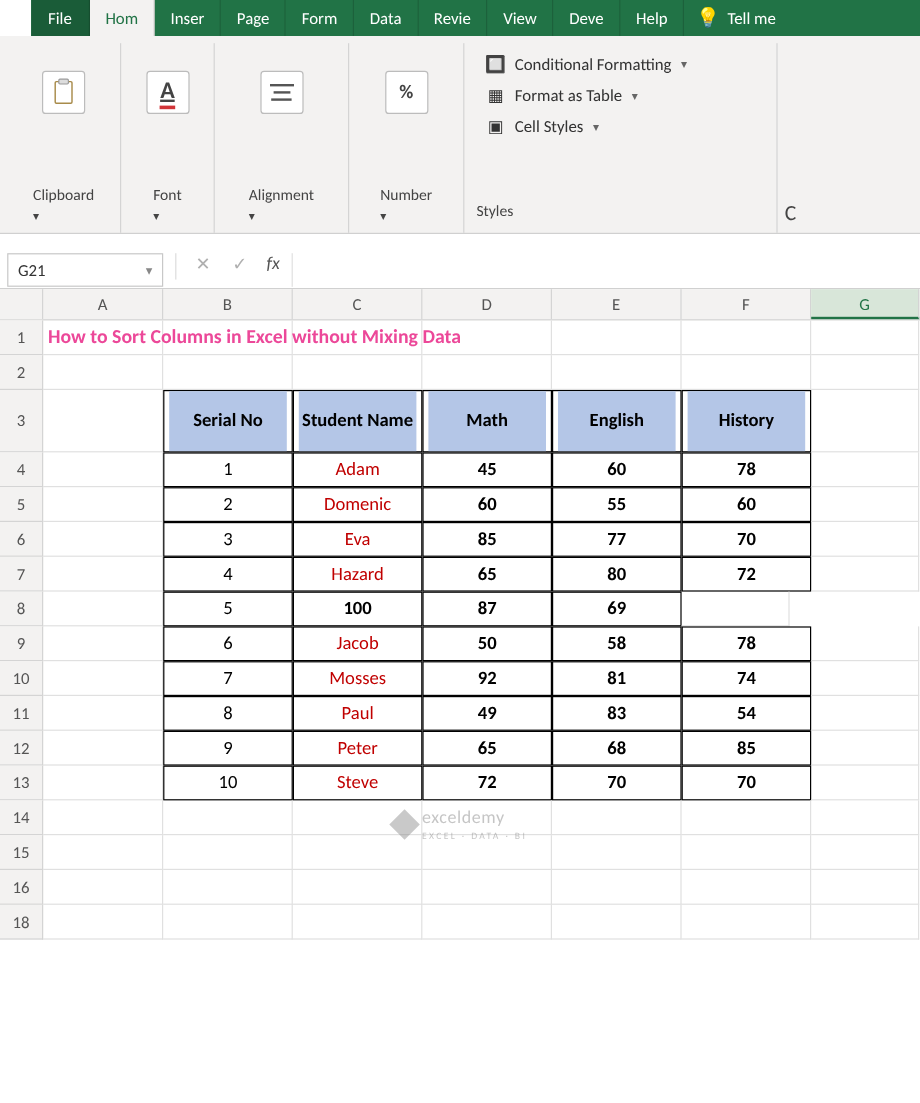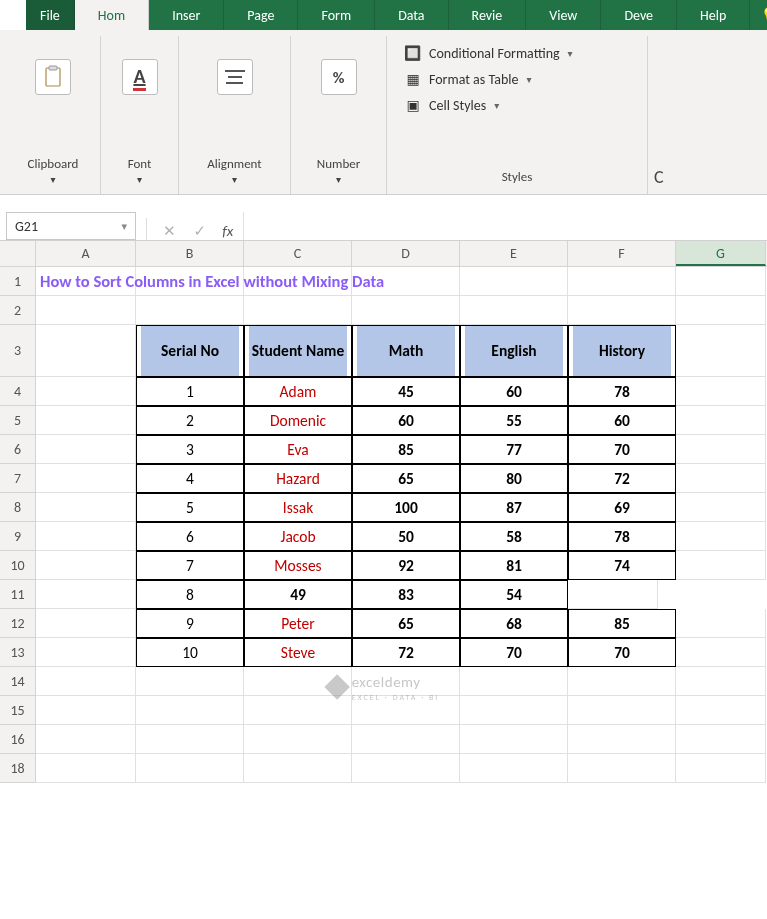--- a/index.html
+++ b/index.html
@@ -1,71 +1,71 @@
 <!DOCTYPE html>
 <html><head>
 <meta charset="utf-8">
 <style>
   * { box-sizing: border-box; margin: 0; padding: 0; font-family: 'Segoe UI', Calibri, sans-serif; }
   body { width: 767px; height: 919px; background: #fff; overflow: hidden; position: relative; }
 
   
   .tabs-bar { background: #217346; height: 30px; display: flex; align-items: stretch; color: #fff; margin-left: 26px; }
-  .tab { padding: 0 23px; display: flex; align-items: center; font-size: 14px; cursor: pointer; position: relative; border-right: 1px solid rgba(0,0,0,.15); }
+  .tab { padding: 0 13px; display: flex; align-items: center; font-size: 14px; cursor: pointer; position: relative; border-right: 1px solid rgba(0,0,0,.15); }
   .tab.file { padding: 0 14px; background: #1a5c38; }
   .tab.active { background: #f3f2f1; color: #217346; font-weight: 400; position: relative; }
   .tellme-group { display:flex; align-items:center; gap:6px; padding: 0 10px; }
   .bulb { font-size: 16px; }
   .tellme { font-size:14px; }
 
   
   .ribbon { background: #f3f2f1; border-bottom: 1px solid #d0d0d0; height: 165px; padding: 6px 6px 0 6px; display: flex; }
   .group { border-right: 1px solid #d4d4d4; padding: 2px 8px; display:flex; flex-direction:column; align-items:center; justify-content:space-between; }
   .group-icon-box { flex:1; display:flex; align-items:center; justify-content:center; flex-direction:column; gap:4px; }
-  .group-label { font-size:13px; color:#444; padding: 4px 0 6px 0; text-align:center;margin-top:36px; }
+  .group-label { font-size:13px; color:#444; padding: 4px 0 6px 0; text-align:left;margin-top:36px; }
   .drop-caret { font-size:10px; color:#444; margin-top:2px; }
   .icon-clipboard, .icon-font, .icon-align, .icon-number {
     width:36px; height:36px; border:1px solid #bcbcbc; border-radius:3px; background:#fff; display:flex; align-items:center; justify-content:center; font-weight:bold; color:#444;
   }
   .icon-font { font-family: Georgia, serif; font-size: 20px; }
   .icon-font .underline { text-decoration: underline; color:#444;}
   .align-lines { width:20px; height:14px; display:flex; flex-direction:column; justify-content:space-between;}
   .align-lines span { height:2px; background:#555; width:100%; }
   .align-lines span:nth-child(2){ width:70%; margin:0 auto;}
   .align-lines span:nth-child(3){ width:85%; margin:0 auto;}
 
   .styles-group { flex: 0 0 auto; padding:4px 10px; display:flex; flex-direction:column; justify-content:space-between; border-right:1px solid #d4d4d4;}
   .styles-row { display:flex; align-items:center; gap:6px; font-size:14px; padding:4px 6px; cursor:pointer; color:#333; width:240px; }
   .mini-icon { width:20px; height:18px; display:inline-flex; align-items:center; justify-content:center; font-size:14px;}
   .caret-small { font-size:10px; color:#666; margin-left:2px;}
 
   .cells-group { padding:6px 6px; display:flex; flex-direction:column; justify-content:flex-end; }
   .cells-letter { font-size:18px; color:#444; align-self:center; }
 
   
-  .fx-bar { background:#fff; border-bottom:1px solid #d0d0d0; height:46px; display:flex; align-items:flex-end; padding:0 6px; gap:6px;}
+  .fx-bar { background:#fff; border-bottom:1px solid #d0d0d0; height:46px; display:flex; align-items:flex-start; padding:16px 6px; gap:6px;}
   .name-box { width:130px; height:28px; border:1px solid #c8c8c8; display:flex; align-items:center; padding:0 8px; font-size:14px; color:#333;}
   .name-box .caret { margin-left:auto; color:#888; font-size:11px;}
   .vdiv { width:1px; height:22px; background:#ddd; margin:0 4px;}
   .fx-btn { color:#b0b0b0; font-size:15px; padding:0 6px; cursor:default;}
   .fx-lbl { font-style: italic; font-size:15px; color:#555; padding:0 4px;}
   .formula-input { flex:1; height:28px; border:none; outline:none; font-size:14px; border-left:1px solid #e0e0e0; padding-left:8px;}
 
   
   .sheet { position:relative; }
   .col-headers { display:flex; height:26px; border-bottom:1px solid #d4d4d4; background:#f3f2f1;}
   .corner { width:36px; border-right:1px solid #d4d4d4; background:#f3f2f1;}
   .ch { border-right:1px solid #d4d4d4; text-align:center; font-size:14px; color:#555; line-height:26px;}
   .ch.sel { background:#d8e6d9; color:#217346; font-weight:500; border-bottom:2px solid #217346;}
 
   .row { display:flex; }
   .rh { width:36px; border-right:1px solid #d4d4d4; border-bottom:1px solid #d4d4d4; background:#f3f2f1; text-align:center; font-size:14px; color:#555; line-height:29px; height:29px;}
   .cell { border-right:1px solid #e0e0e0; border-bottom:1px solid #e0e0e0; height:29px; line-height:28px; font-size:15px; padding:0 4px; overflow:visible; white-space:nowrap;}
 
-  .title-text { color:#8b5cf6; font-weight:bold; font-size:16.5px; position:relative; z-index:2;}
+  .title-text { color:#ec4899; font-weight:bold; font-size:16.5px; position:relative; z-index:2;}
 
   
   .data-cell { border:1px solid #000 !important; text-align:center; font-size:15.5px; }
   .hdr { background:#b4c6e7; font-weight:bold; line-height:1.15; display:flex; align-items:center; justify-content:center; white-space:normal; height:100%; }
   .sname { color:#c00000; font-weight:400; }
   .bold { font-weight:bold; }
   .row.hdr-row .rh { height:52px; line-height:52px;}
   .row.hdr-row .cell { height:52px; }
 
   
@@ -266,21 +266,20 @@
         <div class="cell wC data-cell sname">Hazard</div>
         <div class="cell wD data-cell bold">65</div>
         <div class="cell wE data-cell bold">80</div>
         <div class="cell wF data-cell bold">72</div>
         <div class="cell wG"></div>
       </div>
       <div class="row">
         <div class="rh">8</div>
         <div class="cell wA"></div>
         <div class="cell wB data-cell">5</div>
-        <div class="cell wC data-cell sname">Issak</div>
         <div class="cell wD data-cell bold">100</div>
         <div class="cell wE data-cell bold">87</div>
         <div class="cell wF data-cell bold">69</div>
         <div class="cell wG"></div>
       </div>
       <div class="row">
         <div class="rh">9</div>
         <div class="cell wA"></div>
         <div class="cell wB data-cell">6</div>
         <div class="cell wC data-cell sname">Jacob</div>
@@ -296,20 +295,21 @@
         <div class="cell wC data-cell sname">Mosses</div>
         <div class="cell wD data-cell bold">92</div>
         <div class="cell wE data-cell bold">81</div>
         <div class="cell wF data-cell bold">74</div>
         <div class="cell wG"></div>
       </div>
       <div class="row">
         <div class="rh">11</div>
         <div class="cell wA"></div>
         <div class="cell wB data-cell">8</div>
+        <div class="cell wC data-cell sname">Paul</div>
         <div class="cell wD data-cell bold">49</div>
         <div class="cell wE data-cell bold">83</div>
         <div class="cell wF data-cell bold">54</div>
         <div class="cell wG"></div>
       </div>
       <div class="row">
         <div class="rh">12</div>
         <div class="cell wA"></div>
         <div class="cell wB data-cell">9</div>
         <div class="cell wC data-cell sname">Peter</div>

